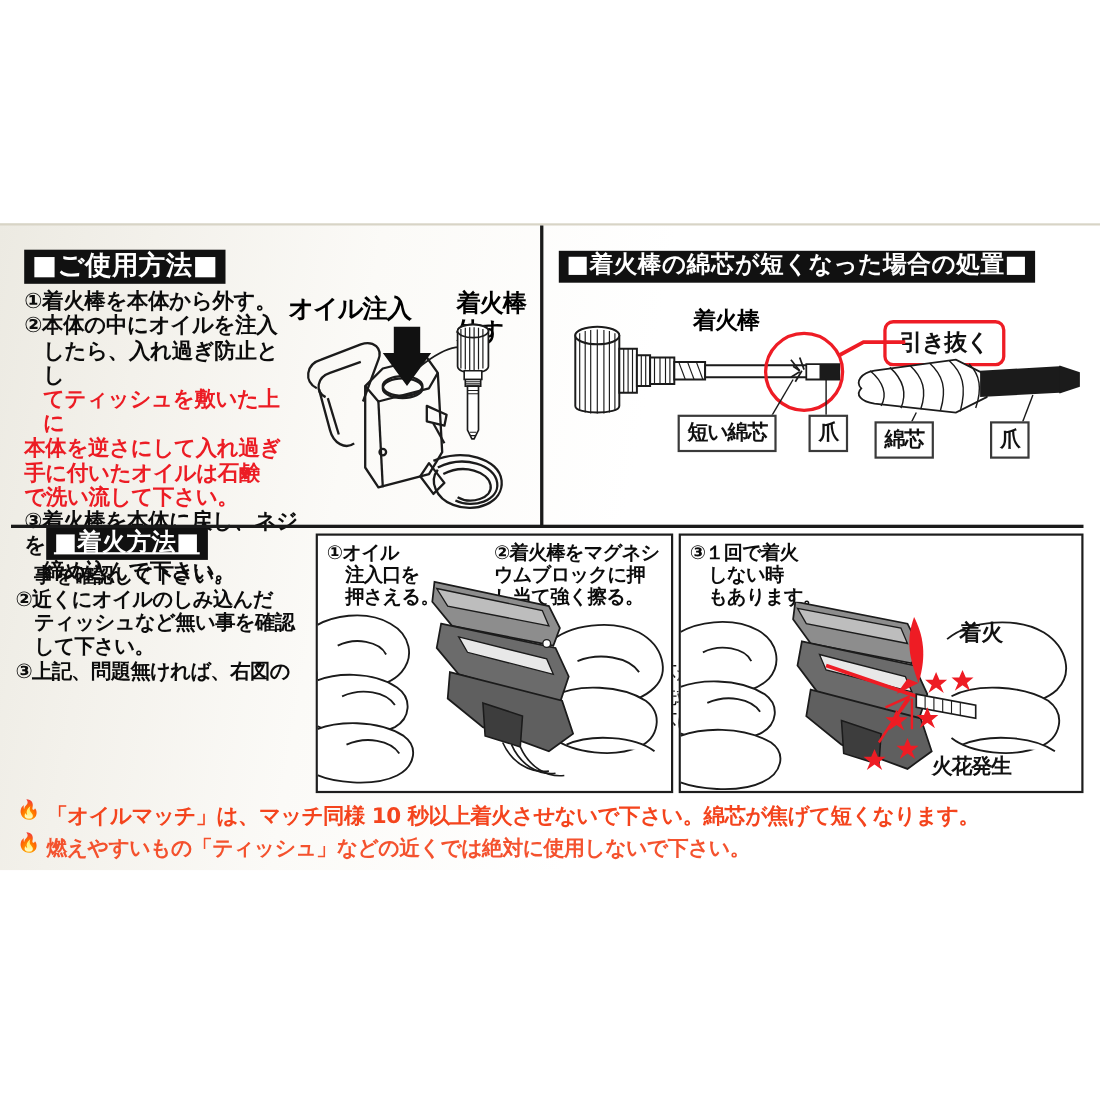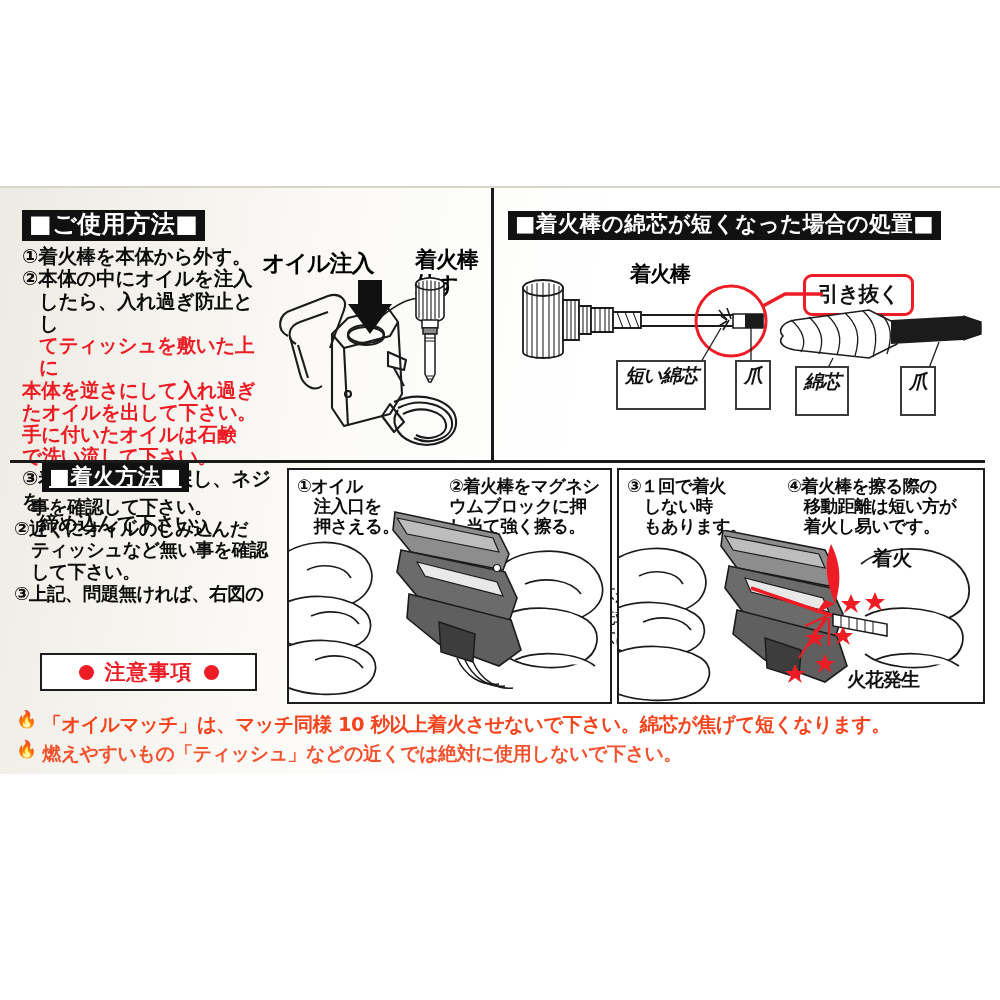--- a/index.html
+++ b/index.html
@@ -2,21 +2,21 @@
 <html><head>
 <meta charset="utf-8">
 <style>
   html,body{margin:0;padding:0;}
   body{
     width:1000px;height:1000px;background:#ffffff;
     font-family:"Liberation Sans","DejaVu Sans",sans-serif;
     overflow:hidden;position:relative;
   }
   #card{
-    position:absolute;left:0;top:186px;width:924px;height:588px;
+    position:absolute;left:0;top:203px;width:924px;height:588px;
     background:linear-gradient(100deg,#eceae2 0%,#f3f1eb 14%,#fbfaf7 34%,#ffffff 60%,#ffffff 100%);
     box-sizing:border-box;
   }
   .card-topedge{position:absolute;left:0;top:0;width:1000px;height:2px;background:#d8d4c6;}
   
   #topgrid{position:absolute;left:0;top:0;width:1000px;height:275px;}
   .vline{position:absolute;background:#1a1a1a;}
   #vdiv{left:491px;top:2px;width:3px;height:273px;}
   #hdiv{left:10px;top:274px;width:975px;height:3px;background:#1a1a1a;position:absolute;}
 
@@ -42,21 +42,21 @@
 
   
   #h-wick{position:absolute;left:508px;top:25px;font-size:21.5px;}
   #lbl-torch2{position:absolute;left:630px;top:74px;font-size:21px;font-weight:bold;letter-spacing:-1px;}
   .callout-red{
     position:absolute;border:3px solid #ee1c25;border-radius:9px;background:#fff;
     color:#111;font-weight:bold;font-size:21px;padding:3px 12px 5px 12px;letter-spacing:-1px;
   }
   .boxlbl{
     position:absolute;border:2px solid #3a3a3a;background:#fff;color:#111;
-    font-weight:bold;font-size:19px;padding:1px 7px 19px 7px;letter-spacing:-1px;font-style:italic;
+    font-weight:bold;font-size:19px;padding:1px 7px 3px 7px;letter-spacing:-1px;
   }
   #wicktext{position:absolute;left:507px;top:398px;width:470px;font-size:18.5px;line-height:1.2;letter-spacing:-0.6px;color:#111;}
   #wicktext p{margin:0;}
 
   
   #bottom{position:absolute;left:0;top:277px;width:1000px;height:311px;}
   .panel{position:absolute;border:2px solid #1d1d1d;background:#fff;box-sizing:border-box;}
   #pnl-method{left:14px;top:5px;width:258px;height:236px;border:none;}
   #h-ignite{position:absolute;left:42px;top:0px;font-size:22px;text-decoration:underline;}
   #ignsteps{position:absolute;left:14px;top:33px;width:262px;font-size:18.5px;line-height:1.17;font-weight:bold;letter-spacing:-0.6px;color:#0c0c0c;}
@@ -98,21 +98,20 @@
     <div class="vline" id="vdiv"></div>
 
     <div id="lefttop">
       <span class="blackbar jp" id="h-usage">■ご使用方法■</span>
       <div class="steps jp">
         <p>①着火棒を本体から外す。</p>
         <p>②本体の中にオイルを注入</p>
         <p class="ind">したら、入れ過ぎ防止とし</p>
         <p class="ind redblk">てティッシュを敷いた上に</p>
         <p class="redblk">本体を逆さにして入れ過ぎ</p>
-        <p class="redblk">たオイルを出して下さい。</p>
         <p class="redblk">手に付いたオイルは石鹸</p>
         <p class="redblk">で洗い流して下さい。</p>
         <p>③着火棒を本体に戻し、ネジを</p>
         <p class="ind">締め込んで下さい。</p>
       </div>
     </div>
 
     <span class="jp" id="lbl-oilinject">オイル注入</span>
     <span class="jp" id="lbl-torch1">
       <span>着火棒</span><br>
@@ -270,25 +269,20 @@
       <span class="blackbar jp" id="h-ignite">■着火方法■</span>
     </div>
     <div id="ignsteps" class="jp">
       <p class="ind">事を確認して下さい。</p>
       <p>②近くにオイルのしみ込んだ</p>
       <p class="ind">ティッシュなど無い事を確認</p>
       <p class="ind">して下さい。</p>
       <p>③上記、問題無ければ、右図の</p>
     </div>
 
-    <div id="caution">
-      <span class="dot"></span>
-      <span class="ctext jp">注意事項</span>
-      <span class="dot"></span>
-    </div>
 
     <div class="panel" id="pnl-a">
       <div class="pcap jp" id="cap1">
         <div>①オイル</div>
         <div>　注入口を</div>
         <div>　押さえる。</div>
       </div>
       <div class="pcap jp" id="cap2">
         <div>②着火棒をマグネシ</div>
         <div>ウムブロックに押</div>
@@ -325,25 +319,20 @@
           <path d="M184 152 C192 170 208 180 224 178"></path>
         </g>
       </svg>
     </div>
 
     <div class="panel" id="pnl-b">
       <div class="pcap jp" id="cap3">
         <div>③１回で着火</div>
         <div>　しない時</div>
         <div>　もあります。</div>
-      </div>
-      <div class="pcap jp" id="cap4">
-        <div>④着火棒を擦る際の</div>
-        <div>　移動距離は短い方が</div>
-        <div>　着火し易いです。</div>
       </div>
 
       <svg style="position:absolute;left:0;top:60px;" width="364" height="172" viewBox="0 0 364 172">
         <g stroke="#1b1b1b" stroke-width="1.7" fill="#fff" stroke-linejoin="round">
           <path d="M-10 34 C12 16 48 14 70 26 C88 36 92 56 80 70 C64 86 26 90 0 78"></path>
           <path d="M-10 82 C14 68 54 70 76 84 C90 94 88 112 72 120 C52 130 12 128 -8 116"></path>
           <path d="M-10 126 C18 112 58 114 82 128 C96 138 92 156 74 164 C54 174 12 172 -10 160"></path>
           <path d="M20 46 C36 38 58 42 64 54"></path>
           <path d="M24 92 C42 84 64 88 72 100"></path>
           <path d="M242 34 C264 16 306 14 330 28 C352 42 356 66 342 80 C322 98 280 98 256 86"></path>

